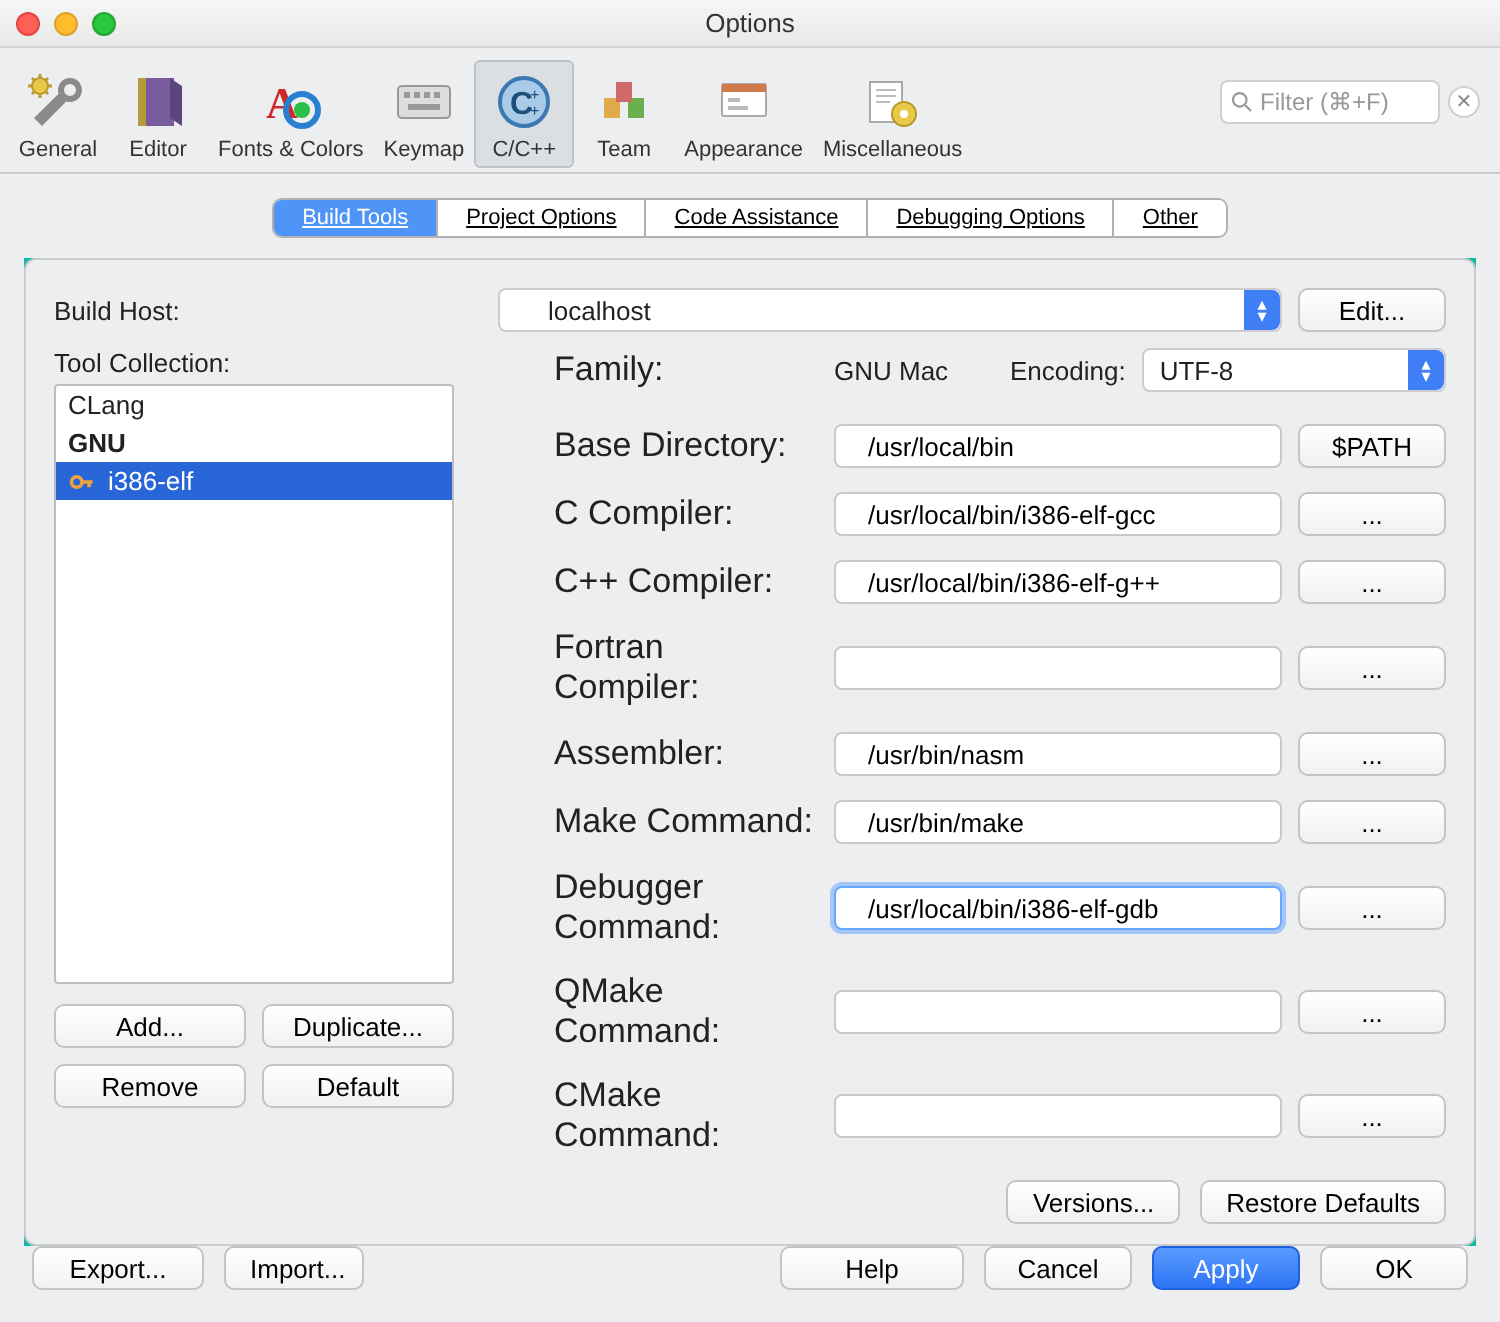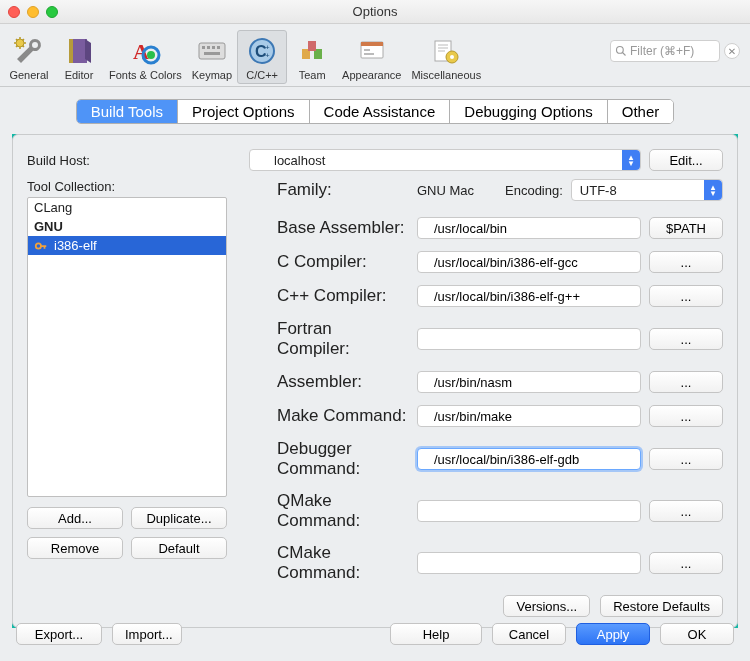--- a/index.html
+++ b/index.html
@@ -96,22 +96,23 @@
     border:1px solid #b0b0b0;
     border-radius:5px;
     overflow:hidden;
     background:#fff;
   }
   .tab-seg button {
     background:#fff;
     border:none;
     border-right:1px solid #b0b0b0;
     padding: 3px 14px;
-    font-size:15px;
+    font-size:11px;
     cursor:pointer;
+    text-decoration:underline;
   }
   .tab-seg button:last-child { border-right:none; }
   .tab-seg button.sel {
     background:#4f94f7;
     color:#fff;
   }
   
   .panel {
     margin: 0 12px 0 12px;
     background:#14b8a6;
@@ -361,21 +362,21 @@
           <div class="mac-select" style="flex:1;">
             <span style="padding-left:2px;">UTF-8</span>
             <div class="chev">
                 <span>▴</span>
                 <span>▾</span>
               </div>
           </div>
         </div>
 
         <div class="frow">
-          <div class="flabel">Base Assembler:</div>
+          <div class="flabel">Base Directory:</div>
           <div class="finput"><input class="txt" value="/usr/local/bin" style=""></div>
           <div class="fbtn"><button class="mac">$PATH</button></div>
         </div>
         <div class="frow">
           <div class="flabel">C Compiler:</div>
           <div class="finput"><input class="txt" value="/usr/local/bin/i386-elf-gcc" style=""></div>
           <div class="fbtn"><button class="mac">...</button></div>
         </div>
         <div class="frow">
           <div class="flabel">C++ Compiler:</div>

